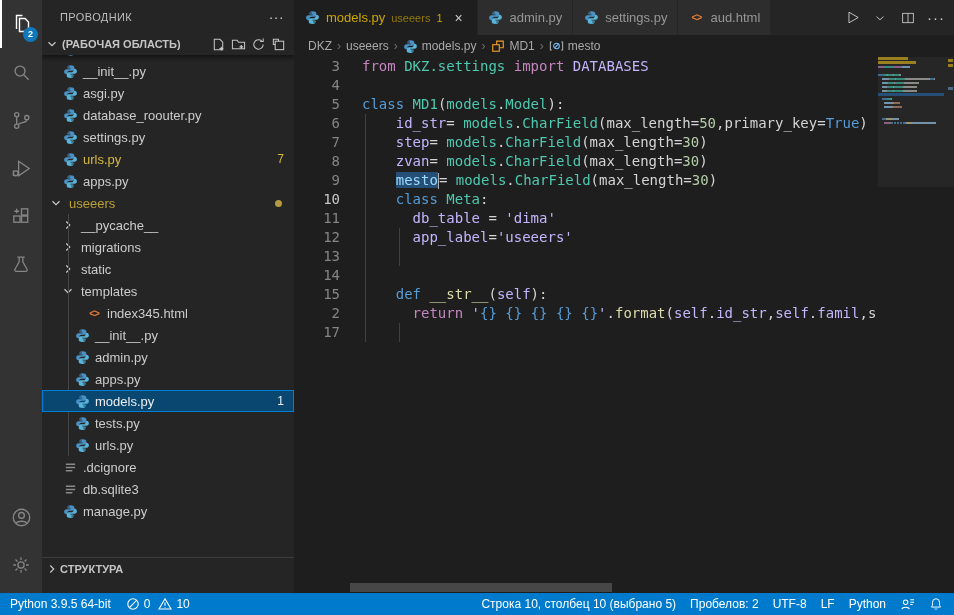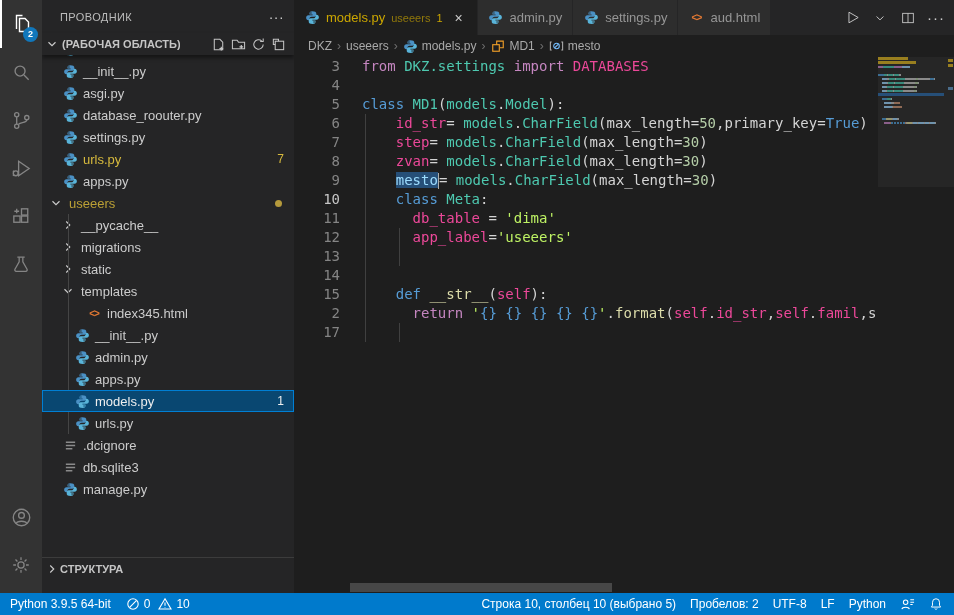--- a/index.html
+++ b/index.html
@@ -66,22 +66,22 @@
   .bc-sep { margin:0 5px; color:#6e6e6e; }
   .bc-item .ticon { margin-right:3px; }
 
   
   #code-region { position:absolute; top:57px; left:0; right:0; bottom:0; font-family:"DejaVu Sans Mono", monospace; font-size:14px; }
   #gutter { position:absolute; left:0; top:0; width:46px; text-align:right; color:#858585; }
   #gutter .ln { height:19px; line-height:19px; }
   #gutter .ln.cur { color:#c6c6c6; }
   #code-lines { position:absolute; left:68px; top:0; right:76px; overflow:hidden; }
   .cl { height:19px; line-height:19px; white-space:pre; color:#d4d4d4; }
-  .tk-k{color:#c586c0} .tk-s{color:#569cd6} .tk-t{color:#4ec9b0} .tk-v{color:#ec4899}
-  .tk-n{color:#b5cea8} .tk-str{color:#bef264} .tk-f{color:#dcdcaa} .tk-w{color:#d4d4d4}
+  .tk-k{color:#c586c0} .tk-s{color:#569cd6} .tk-t{color:#4ec9b0} .tk-v{color:#c4b5fd}
+  .tk-n{color:#b5cea8} .tk-str{color:#c4b5fd} .tk-f{color:#dcdcaa} .tk-w{color:#d4d4d4}
   .tk-sel{color:#9cdcfe; background:#264f78;}
   .cursor { display:inline-block; width:1px; height:16px; background:#aeafad; vertical-align:middle; }
   .iguide { position:absolute; width:1px; background:#404040; }
 
   
   #minimap { position:absolute; top:0; right:10px; width:66px; }
   .mm-row { position:relative; height:3px; margin-bottom:1px; display:flex; }
   .mm-seg { height:2px; margin-top:0.5px; }
   .mm-selbg { position:absolute; left:0; right:0; top:0; bottom:0; background:#264f78; }
   #mm-slider { position:absolute; top:0; right:0; width:76px; height:130px; background:rgba(121,121,121,.10); }
@@ -388,20 +388,32 @@
           <span style="width: 32px; flex: 0 0 auto;"></span>
           <span class="ticon">
             <svg width="15" height="15" viewBox="0 0 16 16">
               <path fill="#4a90c4" d="M7.8 1.2c-2 0-3 .9-3 2.1v1.5h3.3v.7H3.6c-1.4 0-2.4 1-2.4 2.7 0 1.6 1 2.7 2.4 2.7h1.1V9.4c0-1.3 1.1-2.3 2.4-2.3h2.9c1.1 0 2-.9 2-2V3.3c0-1.3-1.4-2.1-4.2-2.1zM6.3 2.5a.8.8 0 110 1.6.8.8 0 010-1.6z"></path>
               <path fill="#59b4d9" d="M8.2 14.8c2 0 3-.9 3-2.1v-1.5H7.9v-.7h4.5c1.4 0 2.4-1 2.4-2.7 0-1.6-1-2.7-2.4-2.7h-1.1v1.5c0 1.3-1.1 2.3-2.4 2.3H6c-1.1 0-2 .9-2 2v1.8c0 1.3 1.4 2.1 4.2 2.1zm1.5-1.3a.8.8 0 110-1.6.8.8 0 010 1.6z"></path>
             </svg>
           </span>
           <span class="lbl">models.py</span>
           <span class="spacer"></span>
           <span class="badge">1</span>
+        </div>
+        <div class="trow">
+          <span class="guide"></span>
+          <span style="width: 32px; flex: 0 0 auto;"></span>
+          <span class="ticon">
+            <svg width="15" height="15" viewBox="0 0 16 16">
+              <path fill="#4a90c4" d="M7.8 1.2c-2 0-3 .9-3 2.1v1.5h3.3v.7H3.6c-1.4 0-2.4 1-2.4 2.7 0 1.6 1 2.7 2.4 2.7h1.1V9.4c0-1.3 1.1-2.3 2.4-2.3h2.9c1.1 0 2-.9 2-2V3.3c0-1.3-1.4-2.1-4.2-2.1zM6.3 2.5a.8.8 0 110 1.6.8.8 0 010-1.6z"></path>
+              <path fill="#59b4d9" d="M8.2 14.8c2 0 3-.9 3-2.1v-1.5H7.9v-.7h4.5c1.4 0 2.4-1 2.4-2.7 0-1.6-1-2.7-2.4-2.7h-1.1v1.5c0 1.3-1.1 2.3-2.4 2.3H6c-1.1 0-2 .9-2 2v1.8c0 1.3 1.4 2.1 4.2 2.1zm1.5-1.3a.8.8 0 110-1.6.8.8 0 010 1.6z"></path>
+            </svg>
+          </span>
+          <span class="lbl">tests.py</span>
+          <span class="spacer"></span>
         </div>
         <div class="trow">
           <span class="guide"></span>
           <span style="width: 32px; flex: 0 0 auto;"></span>
           <span class="ticon">
             <svg width="15" height="15" viewBox="0 0 16 16">
               <path fill="#4a90c4" d="M7.8 1.2c-2 0-3 .9-3 2.1v1.5h3.3v.7H3.6c-1.4 0-2.4 1-2.4 2.7 0 1.6 1 2.7 2.4 2.7h1.1V9.4c0-1.3 1.1-2.3 2.4-2.3h2.9c1.1 0 2-.9 2-2V3.3c0-1.3-1.4-2.1-4.2-2.1zM6.3 2.5a.8.8 0 110 1.6.8.8 0 010-1.6z"></path>
               <path fill="#59b4d9" d="M8.2 14.8c2 0 3-.9 3-2.1v-1.5H7.9v-.7h4.5c1.4 0 2.4-1 2.4-2.7 0-1.6-1-2.7-2.4-2.7h-1.1v1.5c0 1.3-1.1 2.3-2.4 2.3H6c-1.1 0-2 .9-2 2v1.8c0 1.3 1.4 2.1 4.2 2.1zm1.5-1.3a.8.8 0 110-1.6.8.8 0 010 1.6z"></path>
             </svg>
           </span>

